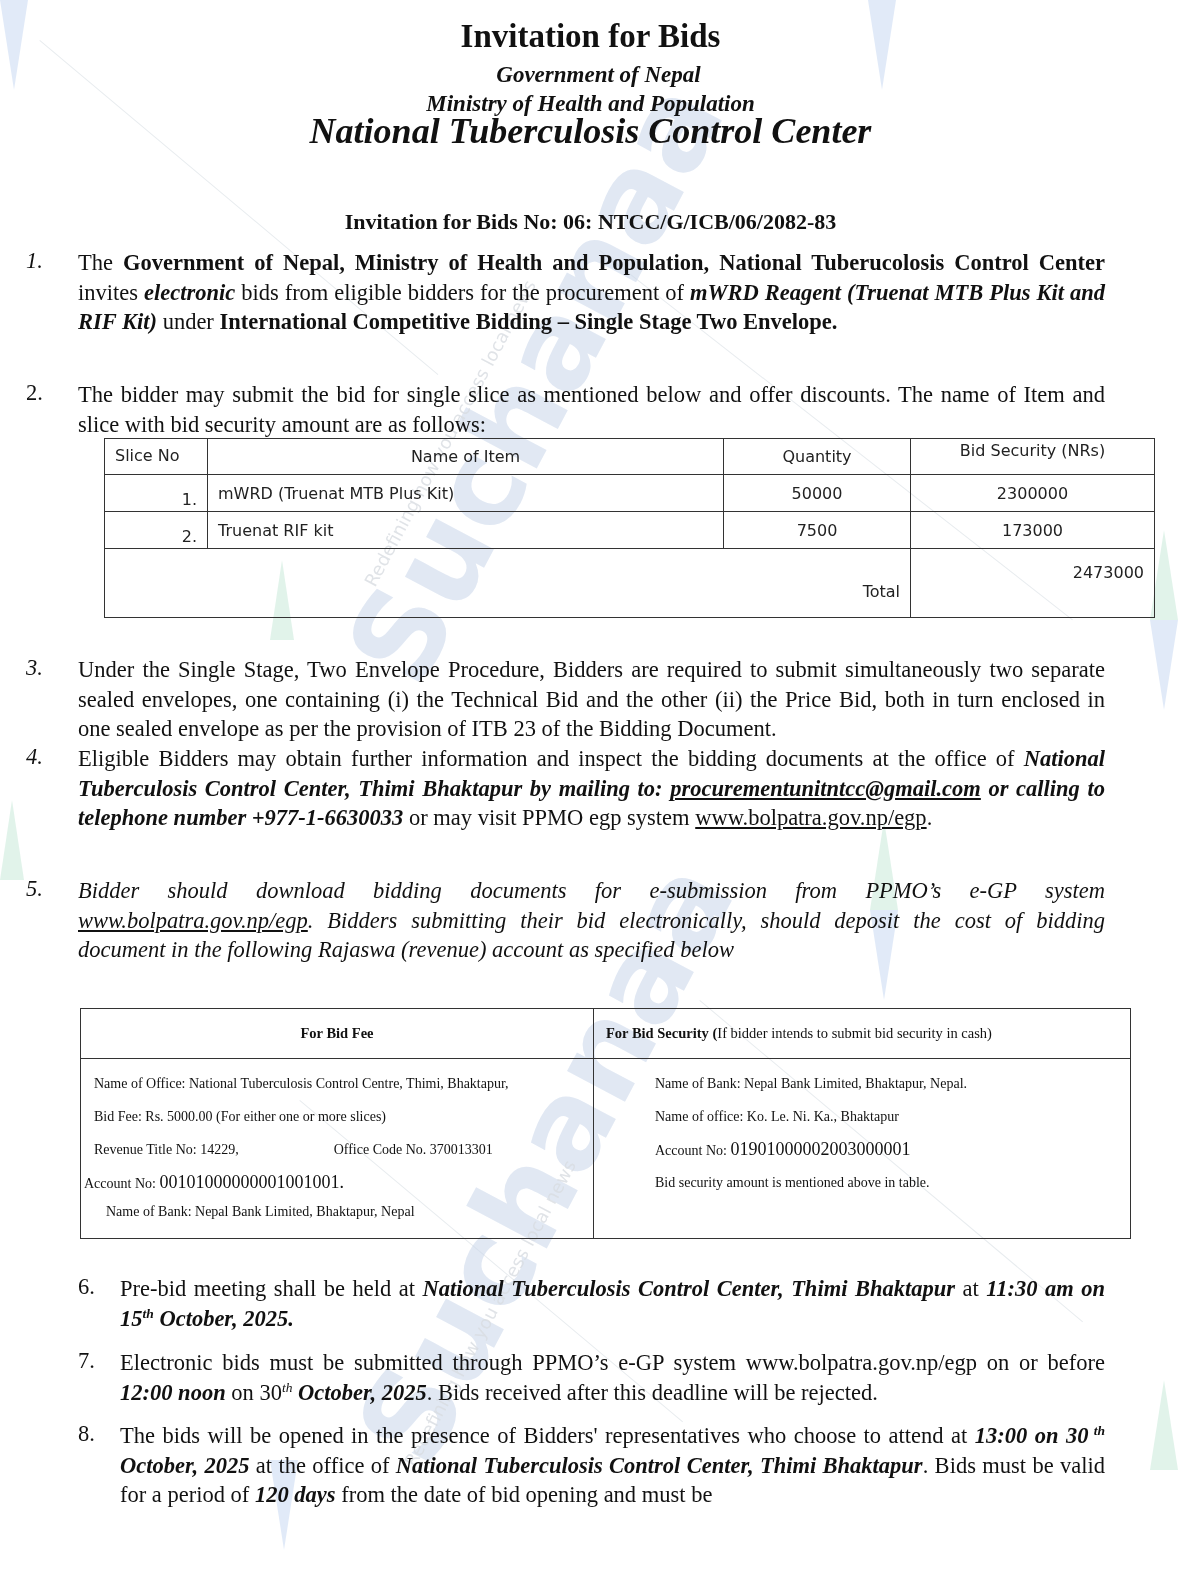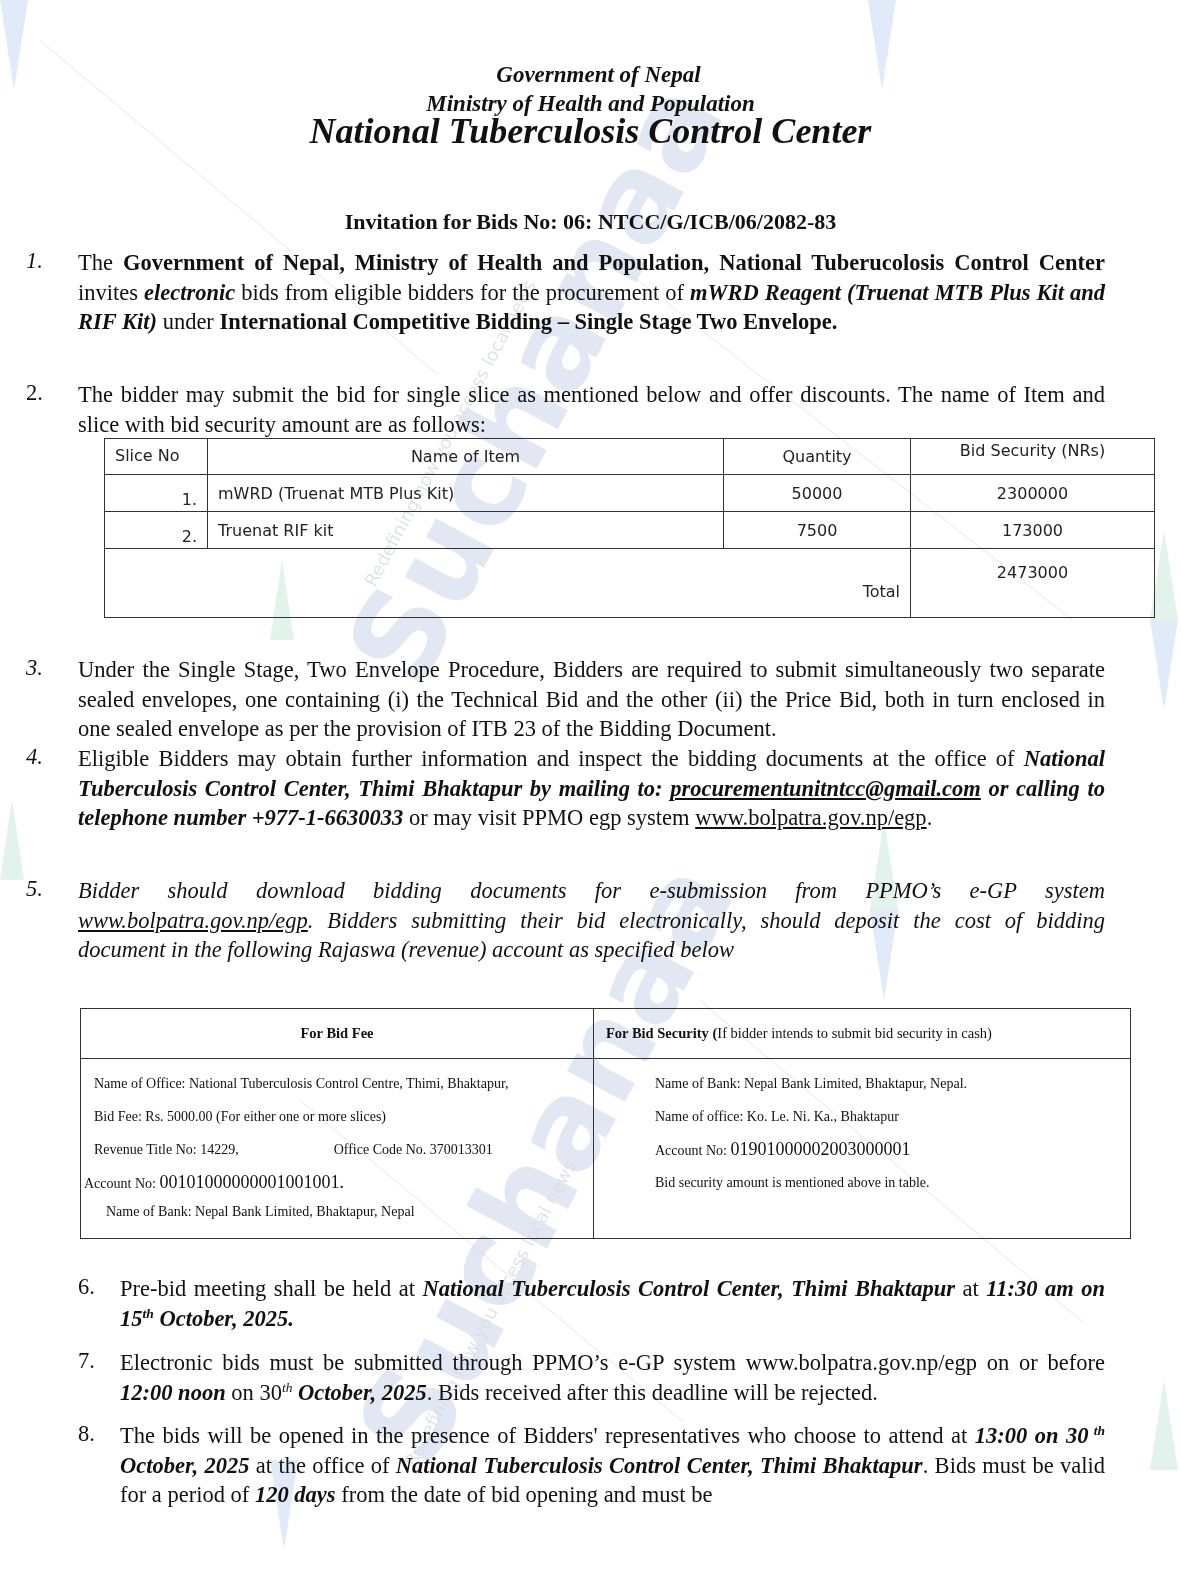--- a/index.html
+++ b/index.html
@@ -35,21 +35,21 @@
                  font-family: "DejaVu Sans", "Liberation Sans", sans-serif; font-size: 16px; color: #222; }
   table.slices td { border: 1.5px solid #333; padding: 0 10px; height: 34px; }
   table.slices td.c-no { width: 82px; text-align: right; vertical-align: bottom; padding-bottom: 2px; }
   table.slices td.c-name { width: 495px; }
   table.slices td.c-qty { width: 166px; text-align: center; }
   table.slices td.c-sec { text-align: center; }
   table.slices tr.th td { height: 33px; }
   table.slices tr.th td.c-no { text-align: left; vertical-align: middle; }
   table.slices tr.th td.c-name { text-align: center; }
   table.slices tr.th td.c-sec { vertical-align: top; padding-top: 2px; }
-  table.slices tr.total td { height: 52px; }
+  table.slices tr.total td { height: 52px; text-align: right; }
   table.slices tr.total td.c-tlabel { text-align: right; vertical-align: bottom; padding-bottom: 16px; }
   table.slices tr.total td.c-sec { vertical-align: top; padding-top: 14px; }
 
   table.fees { position: absolute; left: 80px; top: 1008px; width: 1051px; border-collapse: collapse;
                font-family: "Liberation Serif", serif; font-size: 14px; color: #111; }
   table.fees td { border: 1.5px solid #333; vertical-align: top; }
   table.fees td.fh { height: 47px; vertical-align: middle; font-size: 14.5px; }
   table.fees td.left { width: 510px; }
   .fee-line { height: 33px; line-height: 33px; white-space: nowrap; }
   .fee-left .fee-line { padding-left: 12px; }
@@ -78,20 +78,21 @@
   <div class="wm-tri" style="left:1150px;top:1380px;border-left:14px solid transparent;border-right:14px solid transparent;border-bottom:90px solid #a8dcc2;"></div>
   <div class="wm-tri" style="left:270px;top:1460px;border-left:14px solid transparent;border-right:14px solid transparent;border-top:90px solid #a9c4ea;"></div>
   <div class="wm-word" style="left:320px;top:640px;">Suchanaa</div>
   <div class="wm-tag" style="left:360px;top:580px;">Redefining how you access local news</div>
   <div class="wm-word" style="left:330px;top:1420px;">Suchanaa</div>
   <div class="wm-tag" style="left:400px;top:1460px;">Redefining how you access local news</div>
 </div>
 
 <div class="content">
 
+  <div class="hdr h-title">Invitation for Bids</div>
   <div class="hdr h-gov">Government of Nepal</div>
   <div class="hdr h-min">Ministry of Health and Population</div>
   <div class="hdr h-ntcc">National Tuberculosis Control Center</div>
   <div class="hdr h-ifb">Invitation for Bids No: 06: NTCC/G/ICB/06/2082-83</div>
 
   <div class="num it" style="top:248px;">1.</div>
   <div class="para" style="top:248px;"><span>The </span><span class="b">Government of Nepal, Ministry of Health and Population, National Tuberucolosis Control Center</span><span> invites </span><span class="b i">electronic</span><span> bids from eligible bidders for the procurement of </span><span class="b i">mWRD Reagent (Truenat MTB Plus Kit and RIF Kit)</span><span> under </span><span class="b">International Competitive Bidding – Single Stage Two Envelope.</span></div>
 
   <div class="num" style="top:380px;">2.</div>
   <div class="para" style="top:380px;">The bidder may submit the bid for single slice as mentioned below and offer discounts. The name of Item and slice with bid security amount are as follows:</div>

